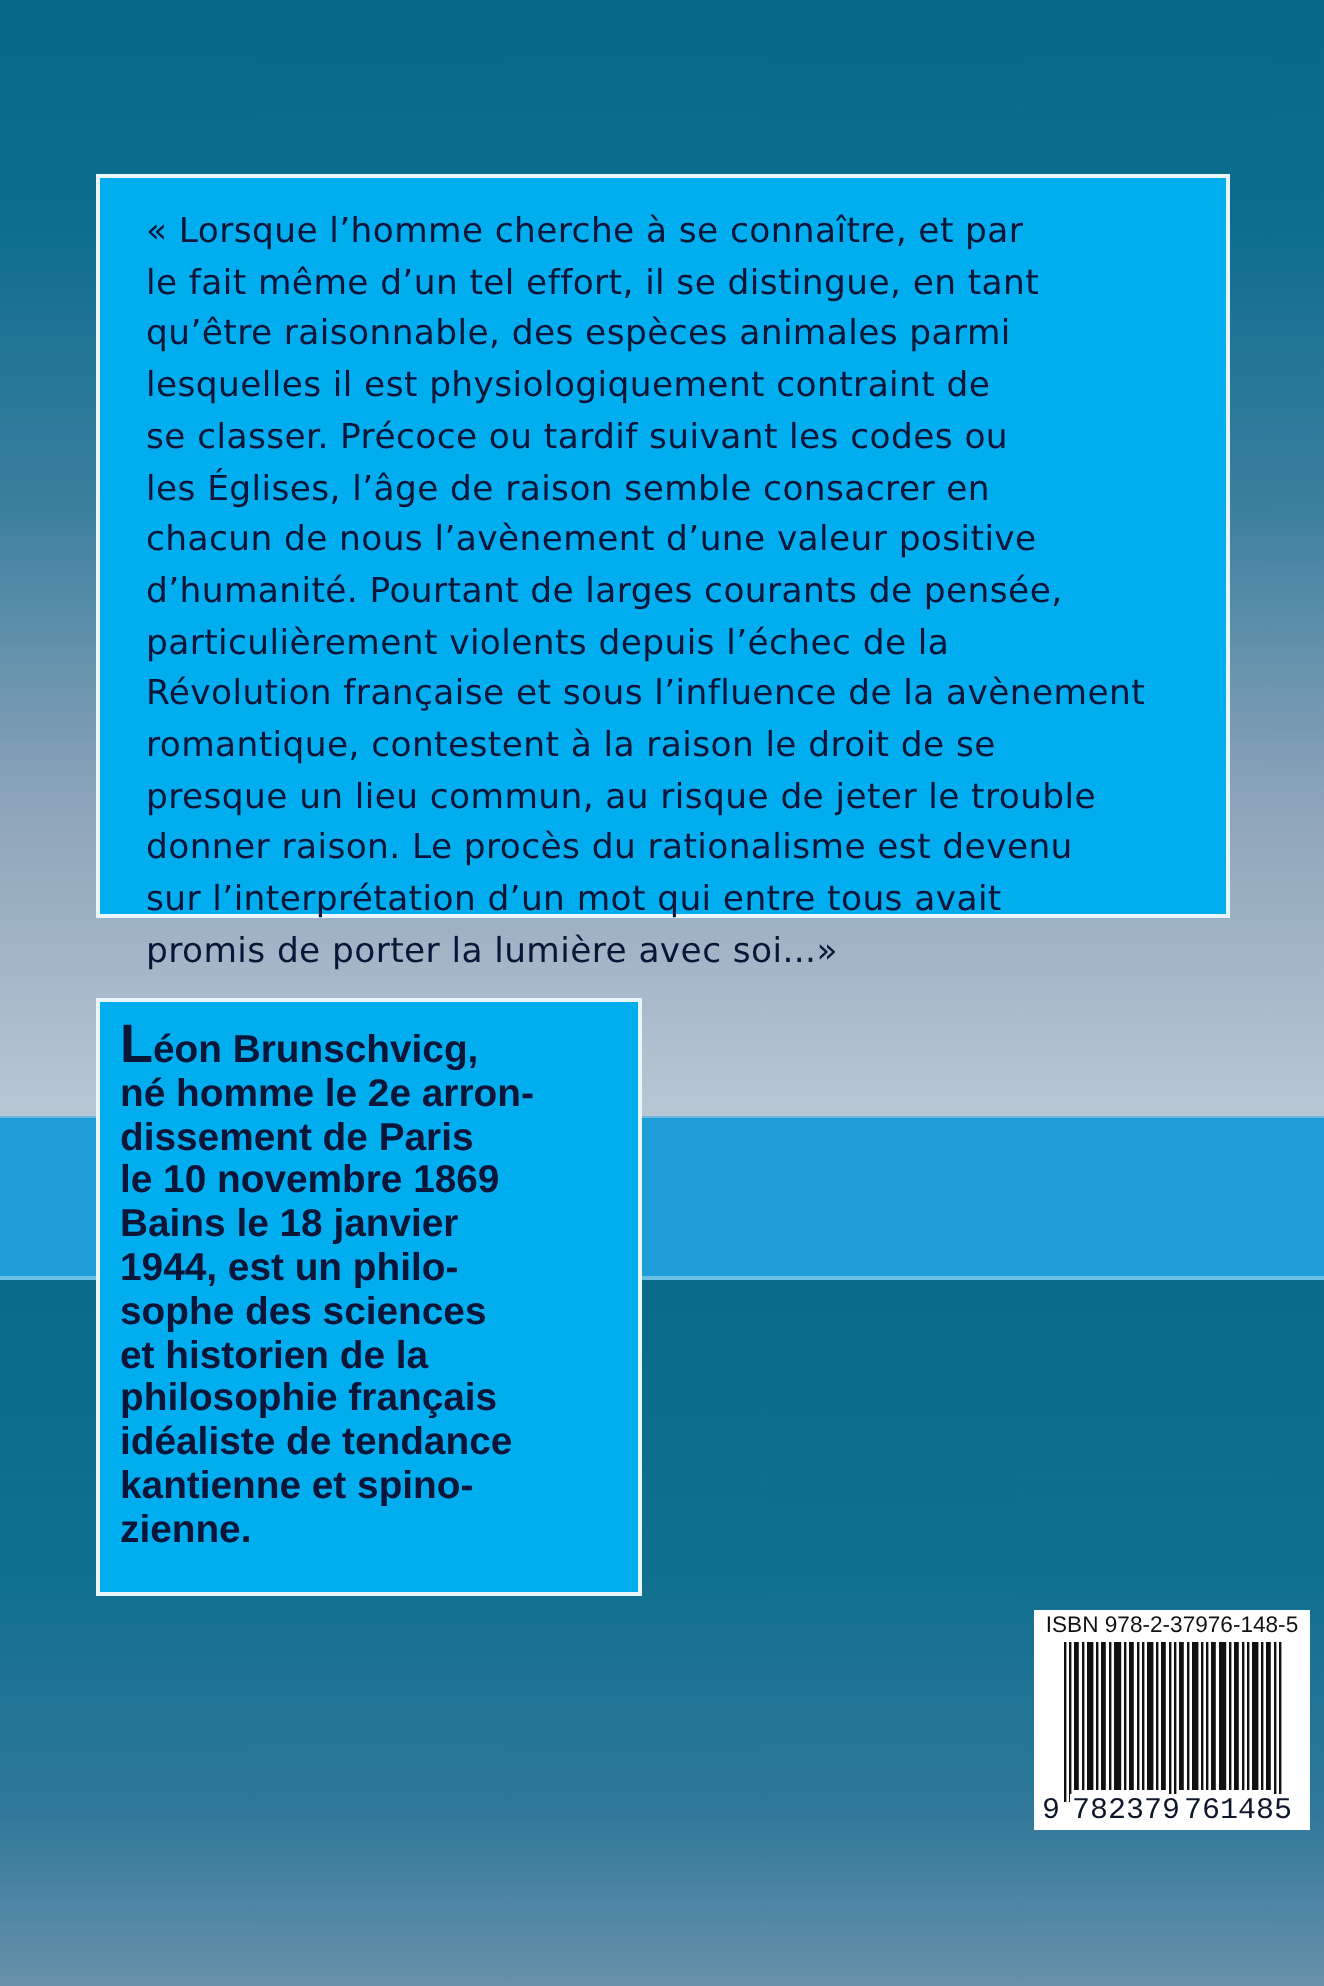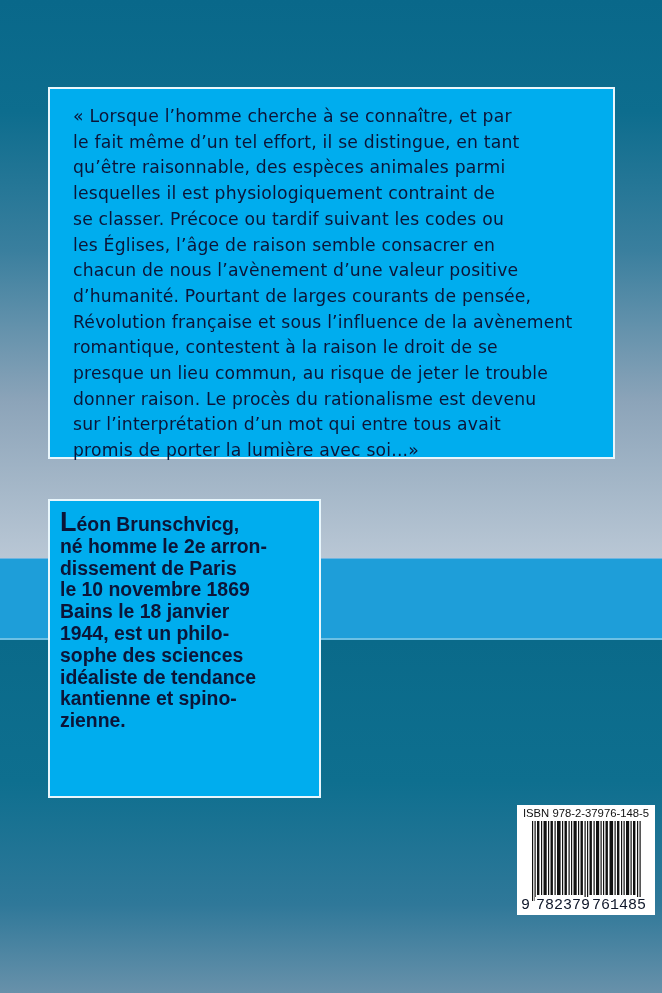--- a/index.html
+++ b/index.html
@@ -73,36 +73,39 @@
 
 <div class="box quote-box">
   <div class="quote-line">« Lorsque l’homme cherche à se connaître, et par</div>
   <div class="quote-line">le fait même d’un tel effort, il se distingue, en tant</div>
   <div class="quote-line">qu’être raisonnable, des espèces animales parmi</div>
   <div class="quote-line">lesquelles il est physiologiquement contraint de</div>
   <div class="quote-line">se classer. Précoce ou tardif suivant les codes ou</div>
   <div class="quote-line">les Églises, l’âge de raison semble consacrer en</div>
   <div class="quote-line">chacun de nous l’avènement d’une valeur positive</div>
   <div class="quote-line">d’humanité. Pourtant de larges courants de pensée,</div>
+  <div class="quote-line">particulièrement violents depuis l’échec de la</div>
   <div class="quote-line">Révolution française et sous l’influence de la avènement</div>
   <div class="quote-line">romantique, contestent à la raison le droit de se</div>
   <div class="quote-line">presque un lieu commun, au risque de jeter le trouble</div>
   <div class="quote-line">donner raison. Le procès du rationalisme est devenu</div>
   <div class="quote-line">sur l’interprétation d’un mot qui entre tous avait</div>
   <div class="quote-line">promis de porter la lumière avec soi...»</div>
 </div>
 
 <div class="box bio-box">
   <div class="bio-line"><span class="dropcap">L</span><span>éon Brunschvicg,</span></div>
   <div class="bio-line">né homme le 2e arron-</div>
   <div class="bio-line">dissement de Paris</div>
   <div class="bio-line">le 10 novembre 1869</div>
   <div class="bio-line">Bains le 18 janvier</div>
   <div class="bio-line">1944, est un philo-</div>
   <div class="bio-line">sophe des sciences</div>
+  <div class="bio-line">et historien de la</div>
+  <div class="bio-line">philosophie français</div>
   <div class="bio-line">idéaliste de tendance</div>
   <div class="bio-line">kantienne et spino-</div>
   <div class="bio-line">zienne.</div>
 </div>
 
 <div class="isbn-box">
   <div class="isbn-label">ISBN 978-2-37976-148-5</div>
   <svg class="barcode" width="112" height="80" viewBox="0 0 112 80">
     <g fill="#111">
       <rect x="2" y="0" width="1.2" height="80"></rect>

